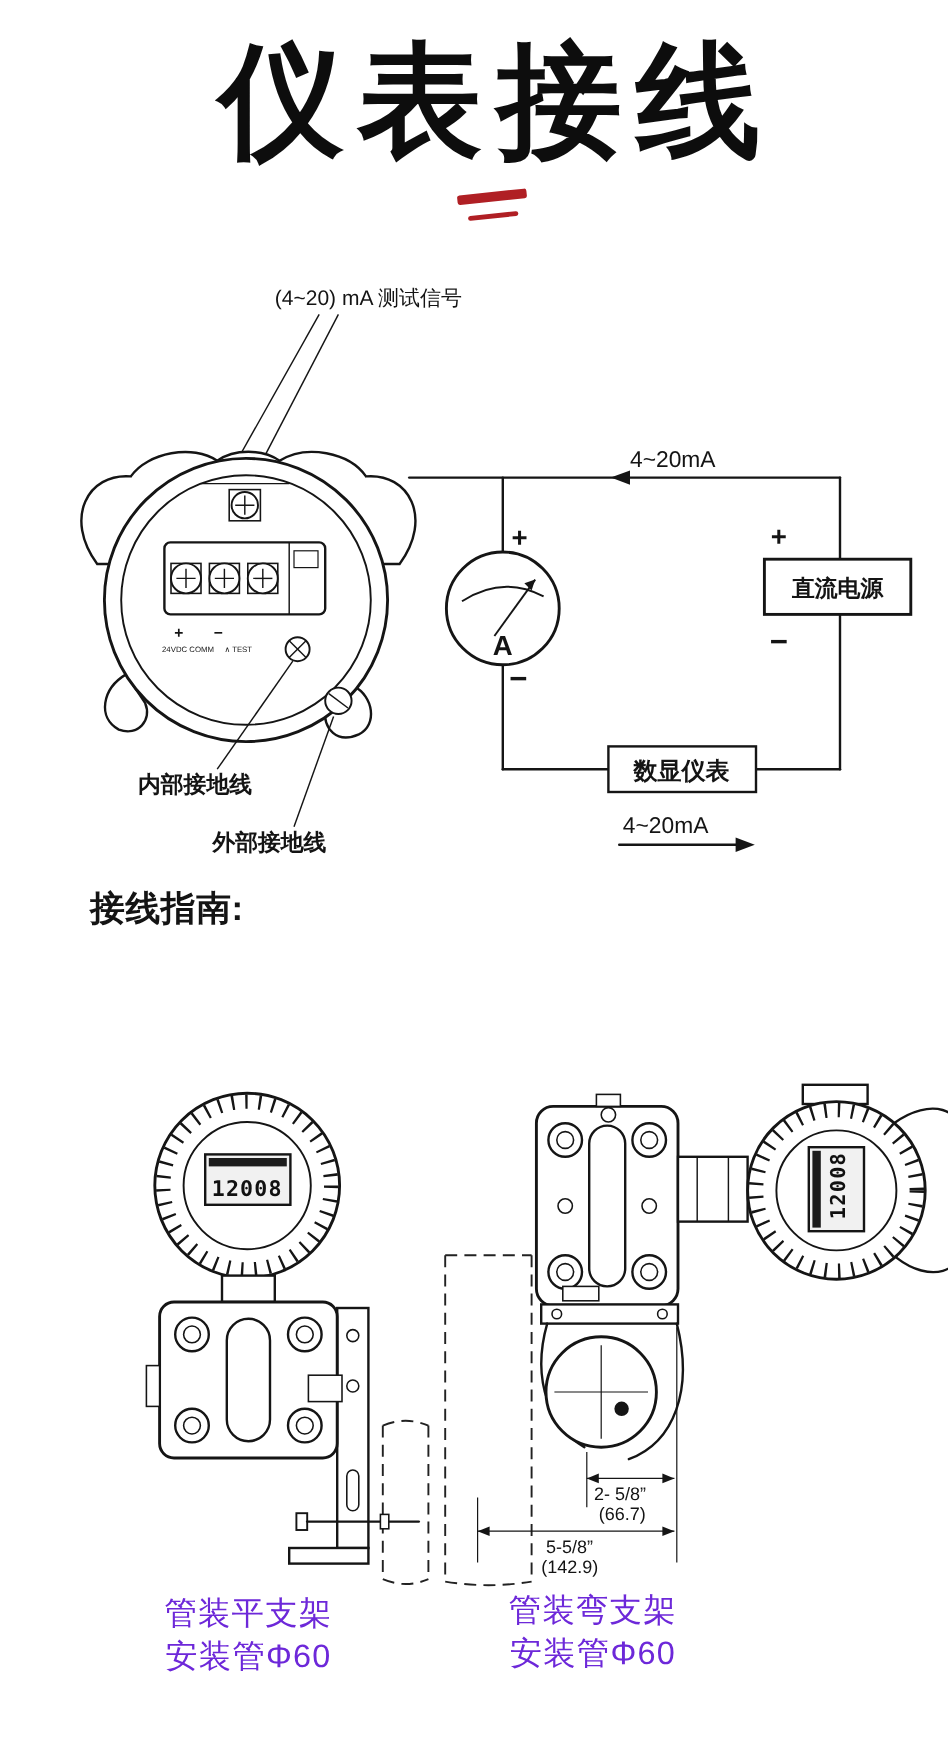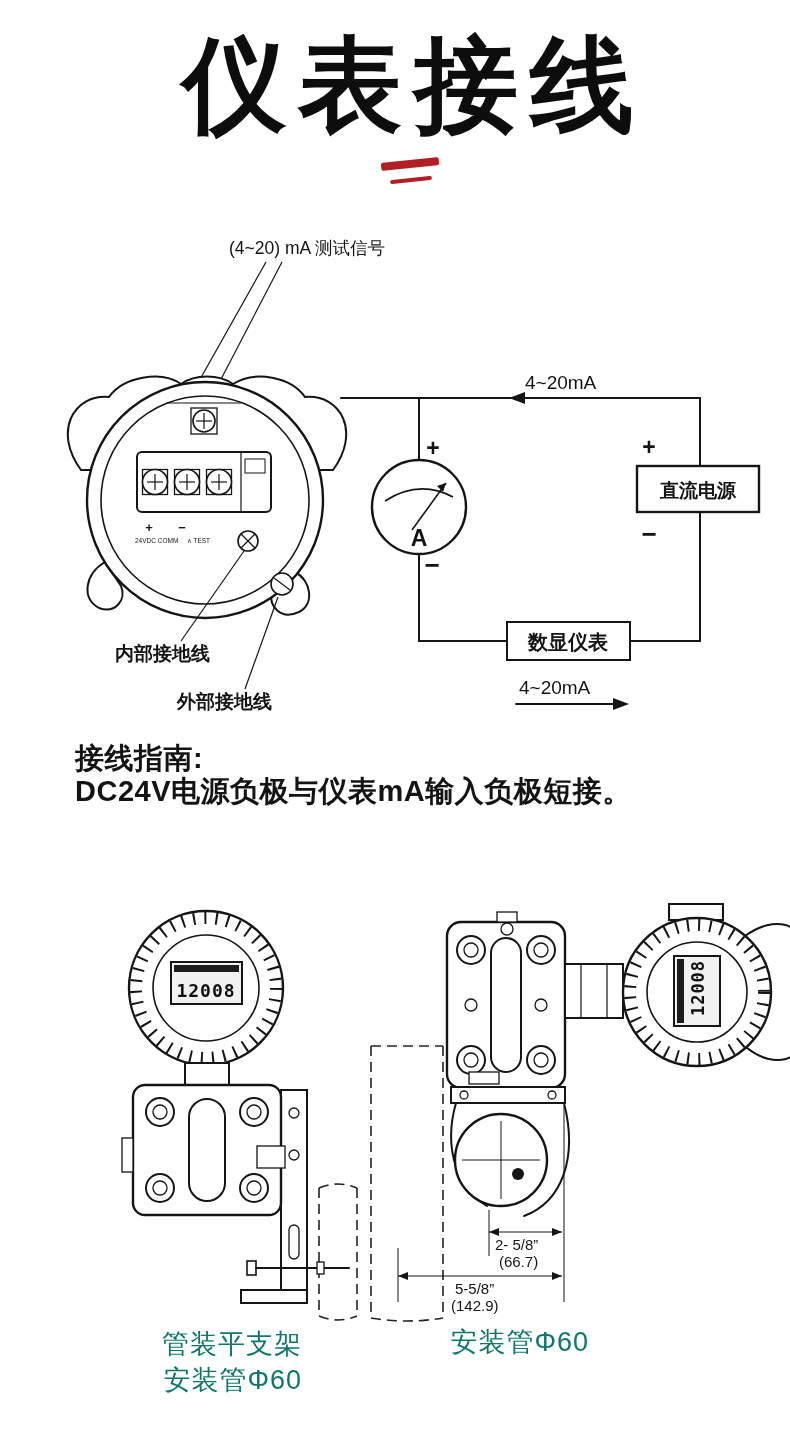--- a/index.html
+++ b/index.html
@@ -6,21 +6,21 @@
   .page{position:relative;width:790px;height:1453px;background:#ffffff;overflow:hidden;
         font-family:"Liberation Sans","DejaVu Sans",sans-serif;color:#141414;margin-left:19px;}
   .abs{position:absolute;}
   .title{position:absolute;top:28px;left:0;width:790px;text-align:center;
          font-size:104px;line-height:114px;font-weight:900;letter-spacing:12px;color:#0d0d0d;}
   .divider{position:absolute;left:362px;top:160px;width:70px;height:40px;}
   .divider .bar1{display:block;width:58px;height:8px;background:#b01f24;border-radius:2px;transform:rotate(-6deg);}
   .divider .bar2{display:block;width:42px;height:4px;background:#b01f24;border-radius:2px;margin:10px 0 0 9px;transform:rotate(-6deg);}
   .guide{position:absolute;left:56px;top:742px;width:660px;font-size:29px;font-weight:700;
          line-height:33px;color:#141414;letter-spacing:.5px;}
-  .caption{position:absolute;text-align:right;font-size:27px;line-height:36px;color:#0f766e;letter-spacing:1px;}
+  .caption{position:absolute;text-align:center;font-size:27px;line-height:36px;color:#6d28d9;letter-spacing:1px;}
   svg{overflow:visible;}
   svg text{font-family:"Liberation Sans","DejaVu Sans",sans-serif;fill:#141414;}
   .lcd{font-family:"DejaVu Sans Mono",monospace;font-weight:700;letter-spacing:1px;fill:#111;}
   .ln{stroke:#151515;stroke-width:2;fill:none;stroke-linecap:round;}
   .ln16{stroke:#151515;stroke-width:1.6;fill:none;}
   .thin{stroke:#151515;stroke-width:1.2;fill:none;}
   .hair{stroke:#151515;stroke-width:1;fill:none;}
   .shape{fill:#fff;stroke:#151515;stroke-width:2.4;}
   .shape2{fill:#fff;stroke:#151515;stroke-width:2;}
   .shape16{fill:#fff;stroke:#151515;stroke-width:1.6;}
@@ -134,21 +134,20 @@
     </g>
 
     <line class="thin" x1="162" y1="641" x2="225" y2="551"></line>
     <text x="96" y="660" font-size="19" font-weight="600">内部接地线</text>
     <line class="thin" x1="226" y1="689" x2="259" y2="597"></line>
     <text x="158" y="708" font-size="19" font-weight="600">外部接地线</text>
   </svg>
 
   <div class="guide">
     <div>接线指南:</div>
-    <div>DC24V电源负极与仪表mA输入负极短接。</div>
   </div>
 
   <svg class="abs" style="left:40px;top:895px" width="320" height="430" viewBox="40 895 320 430">
 
     <g class="dash">
       <line x1="300" y1="1188" x2="300" y2="1316"></line>
       <line x1="338" y1="1188" x2="338" y2="1316"></line>
       <path d="M300,1188 Q319,1180 338,1188"></path>
       <path d="M300,1316 Q319,1324 338,1316"></path>
     </g>
@@ -265,16 +264,17 @@
       <text x="436" y="1294" font-size="15">5-5/8”</text>
       <text x="432" y="1311" font-size="15">(142.9)</text>
     </g>
   </svg>
 
   <div class="caption" style="left:93px;top:1326px;width:190px">
     <div>管装平支架</div>
     <div>安装管Φ60</div>
   </div>
   <div class="caption" style="left:380px;top:1324px;width:190px">
+    <div>管装弯支架</div>
     <div>安装管Φ60</div>
   </div>
 
 </div>
 
 </body></html>

